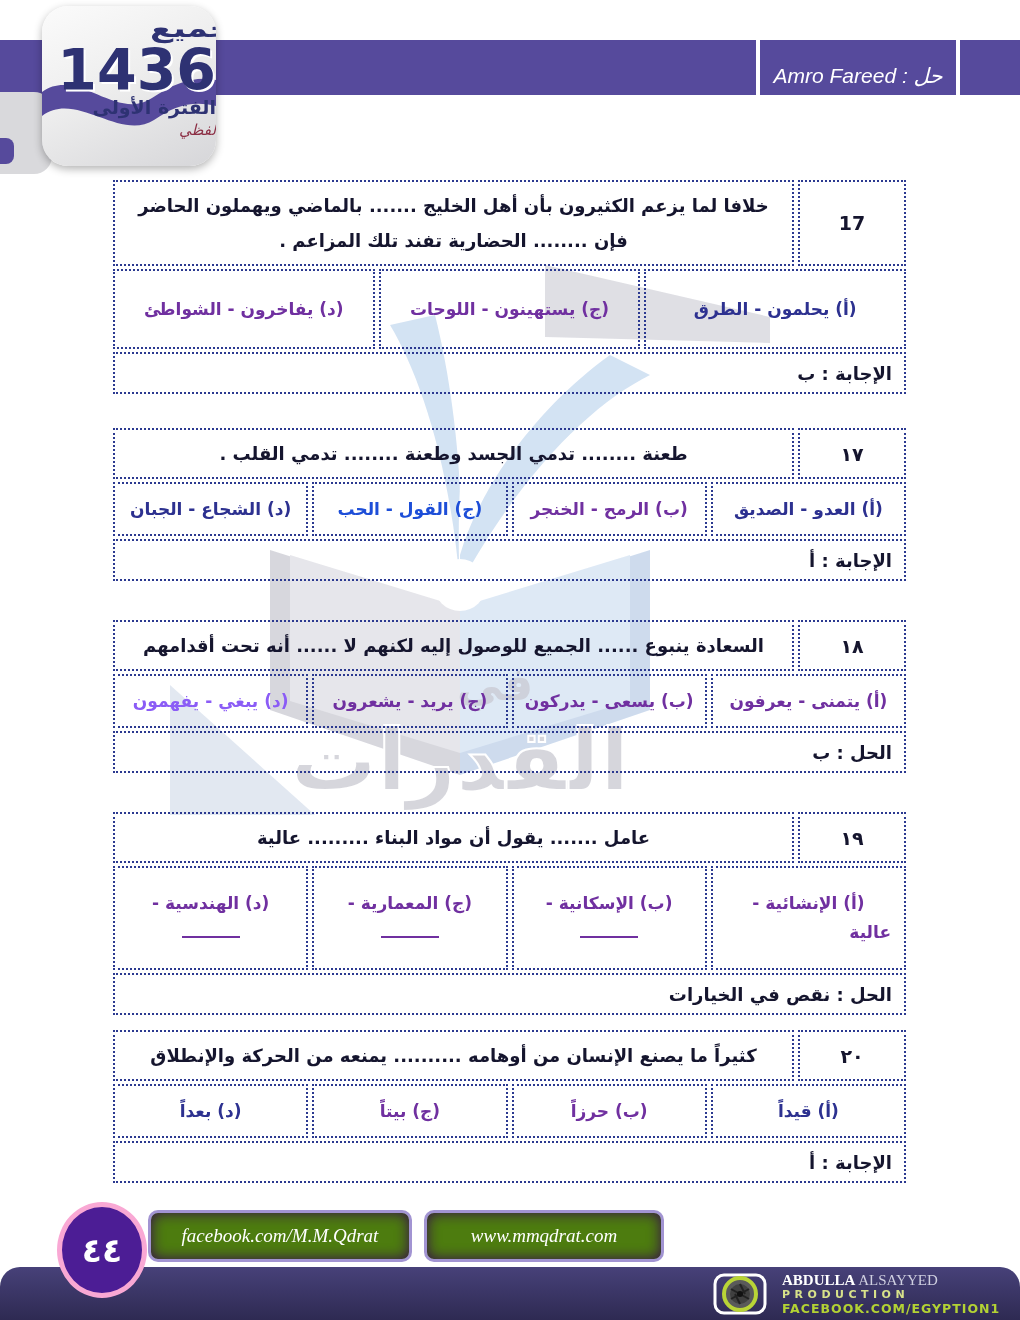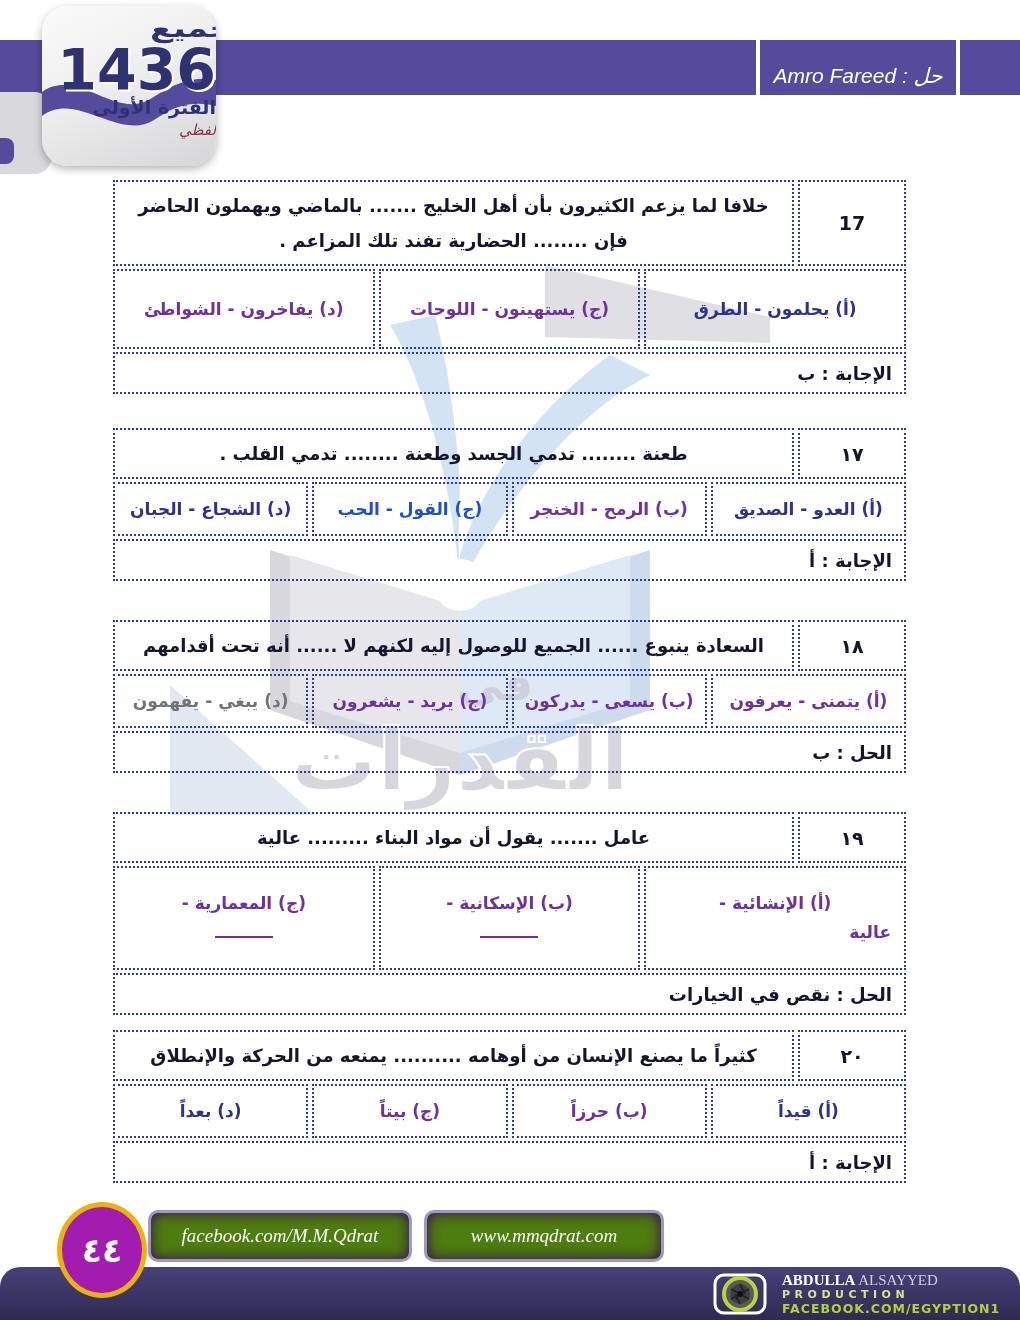--- a/index.html
+++ b/index.html
@@ -41,21 +41,21 @@
   .opt{flex:1;display:flex;flex-direction:column;align-items:center;justify-content:center;
        padding:5px 6px;font-size:17px;font-weight:bold;text-align:center;line-height:1.7;}
   .opt .l2{width:100%;}
   .blank-line{display:inline-block;width:58px;height:14px;border-bottom:2px solid #7030A0;}
   .answer{padding:6px 12px;font-size:18px;font-weight:bold;color:#15152e;text-align:right;min-height:26px;
           display:flex;align-items:center;}
   
   .footer-band{position:absolute;left:0;top:1267px;width:1020px;height:53px;z-index:1;
                background:linear-gradient(#474179,#2e2a52);border-radius:20px 20px 0 0;}
   .page-circle{position:absolute;left:57px;top:1202px;width:80px;height:86px;border-radius:50%;
-               background:#a21caf;border:5px solid #eab308;display:flex;align-items:center;
+               background:#4c1d95;border:5px solid #f9a8d4;display:flex;align-items:center;
                justify-content:center;color:#fff;font-size:33px;font-weight:bold;z-index:3;}
   .pill{position:absolute;top:1210px;height:46px;background:#4d7c0f;border:3px solid #a294d2;
         border-radius:10px;box-shadow:inset 0 0 14px #35084f;display:flex;align-items:center;
         justify-content:center;color:#fff;font-family:"Liberation Serif",serif;font-style:italic;
         font-size:19px;z-index:2;}
   .pill.fb{left:148px;width:258px;} .pill.ww{left:424px;width:234px;}
   .credit{position:absolute;left:712px;top:1272px;width:300px;height:44px;display:flex;
           align-items:center;gap:8px;z-index:3;color:#fff;}
   .credit .lines{display:flex;flex-direction:column;line-height:1.15;}
   .c1{font-family:"Liberation Serif",serif;font-size:15px;color:#ffffff;}
@@ -154,21 +154,21 @@
         <div class="q-row">
           <div class="cell opt" style="min-height: 40px; color: rgb(112, 48, 160);">
             <div>(أ) يتمنى - يعرفون</div>
           </div>
           <div class="cell opt" style="min-height: 40px; color: rgb(112, 48, 160);">
             <div>(ب) يسعى - يدركون</div>
           </div>
           <div class="cell opt" style="min-height: 40px; color: rgb(112, 48, 160);">
             <div>(ج) يريد - يشعرون</div>
           </div>
-          <div class="cell opt" style="min-height: 40px; color: #737373;">
+          <div class="cell opt" style="min-height: 40px; color: #8b5cf6;">
             <div>(د) يبغي - يفهمون</div>
           </div>
         </div>
         <div class="q-row">
           <div class="cell answer" style="flex: 1 1 0%;">الحل : ب</div>
         </div>
       </div>
       <div class="q-block" style="top: 632px;">
         <div class="q-row">
           <div class="cell q-num">١٩</div>
@@ -178,20 +178,24 @@
           <div class="cell opt" style="min-height: 90px; color: rgb(112, 48, 160);">
             <div>(أ) الإنشائية -</div>
             <div class="l2" style="text-align: right; padding-right: 14px;">عالية</div>
           </div>
           <div class="cell opt" style="min-height: 90px; color: rgb(112, 48, 160);">
             <div>(ب) الإسكانية -</div>
             <div class="l2"><span class="blank-line"></span></div>
           </div>
           <div class="cell opt" style="min-height: 90px; color: rgb(112, 48, 160);">
             <div>(ج) المعمارية -</div>
+            <div class="l2"><span class="blank-line"></span></div>
+          </div>
+          <div class="cell opt" style="min-height: 90px; color: rgb(112, 48, 160);">
+            <div>(د) الهندسية -</div>
             <div class="l2"><span class="blank-line"></span></div>
           </div>
         </div>
         <div class="q-row">
           <div class="cell answer" style="flex: 1 1 0%;">الحل : نقص في الخيارات</div>
         </div>
       </div>
       <div class="q-block" style="top: 850px;">
         <div class="q-row">
           <div class="cell q-num">٢٠</div>

